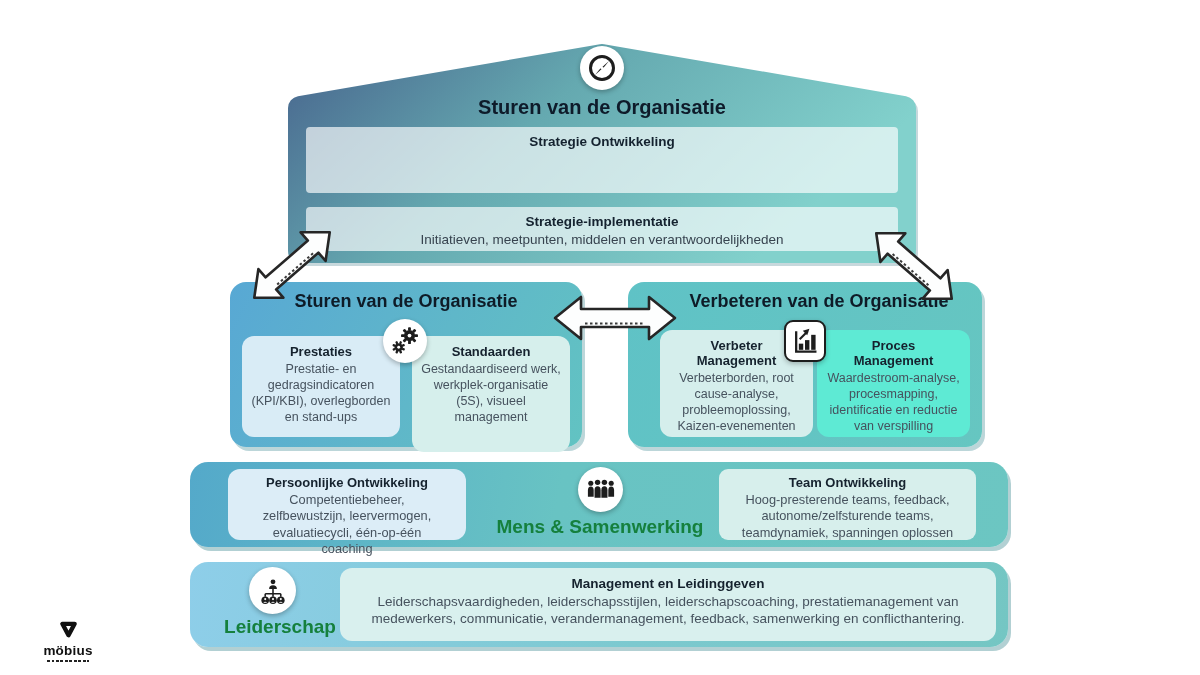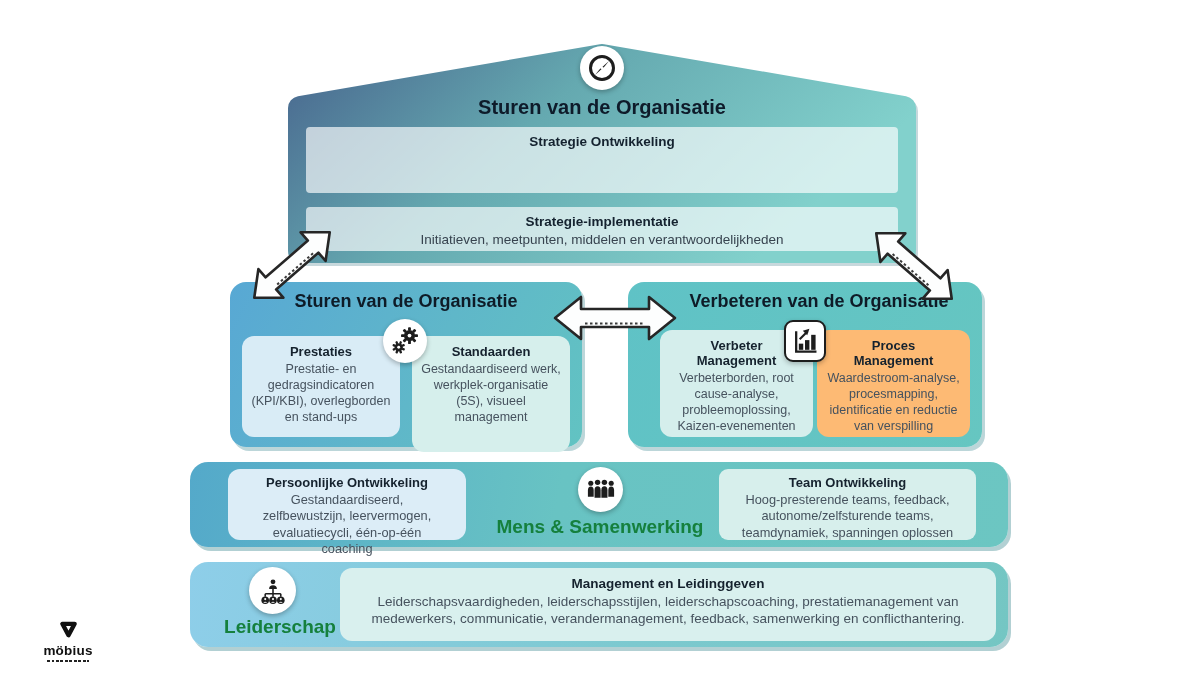--- a/index.html
+++ b/index.html
@@ -34,21 +34,21 @@
   .runnen-title{left:230px;top:291px;width:352px;}
   .verbeteren-title{left:628px;top:291px;width:382px;}
   
   .card{border-radius:12px;text-align:center;box-sizing:border-box;padding:8px 8px;}
   .card .c-title{font-size:13px;font-weight:bold;color:#15222e;margin-bottom:2px;}
   .card .c-body{font-size:12.5px;color:#46525e;line-height:1.28;}
   .narrow-title{max-width:96px;margin:0 auto 2px auto;}
   .card-prestaties{left:242px;top:336px;width:158px;height:101px;background:#d9ecf6;}
   .card-standaarden{left:412px;top:336px;width:158px;height:116px;background:#d6efec;}
   .card-verbeter{left:660px;top:330px;width:153px;height:107px;background:#d5eeec;}
-  .card-proces{left:817px;top:330px;width:153px;height:107px;background:#fdba74;}
+  .card-proces{left:817px;top:330px;width:153px;height:107px;background:#5eead4;}
   
   .band{border-radius:18px;box-shadow:3px 4px 0 rgba(62,138,146,.4);}
   .mens-band{left:190px;top:462px;width:818px;height:85px;
     background:linear-gradient(100deg,#54a9ca 0%,#68c3c3 45%,#6cc6c2 100%);}
   .leiderschap-band{left:190px;top:562px;width:818px;height:85px;
     background:linear-gradient(100deg,#8ecee9 0%,#7cc9cf 55%,#74c6c3 100%);}
   .band-title{font-size:19px;font-weight:bold;color:#15803d;text-align:center;}
   .mens-title{left:450px;top:516px;width:300px;}
   .leiderschap-title{left:190px;top:616px;width:180px;}
   .card-persoonlijk{left:228px;top:469px;width:238px;height:71px;background:#dcedf7;padding:6px 20px;}
@@ -186,21 +186,21 @@
 
   <svg class="abs arrow" style="left:552px;top:290px;" width="126" height="56" viewBox="-63 -28 126 56">
     <path class="body" d="M -60,0 L -34,-21 L -34,-9 L 34,-9 L 34,-21 L 60,0 L 34,21 L 34,9 L -34,9 L -34,21 Z"></path>
     <path class="hatch" d="M -30,5.5 L 30,5.5"></path>
   </svg>
 
   <div class="abs band mens-band"></div>
 
   <div class="abs card card-persoonlijk">
     <div class="c-title">Persoonlijke Ontwikkeling</div>
-    <div class="c-body">Gestandaardiseerd, zelfbewustzijn, leervermogen, evaluatiecycli, één-op-één coaching</div>
+    <div class="c-body">Competentiebeheer, zelfbewustzijn, leervermogen, evaluatiecycli, één-op-één coaching</div>
   </div>
 
   <div class="abs icon-circle" style="left:578px;top:467px;width:45px;height:45px;">
     <svg width="34" height="30" viewBox="0 0 40 34">
       <g fill="#1d1d1d">
         <circle cx="8" cy="9" r="3"></circle>
         <path d="M4.6,25 v-7.5 q0,-4.5 3.4,-4.5 q3.4,0 3.4,4.5 V25 Z"></path>
         <circle cx="16" cy="8" r="3.2"></circle>
         <path d="M12.4,26 v-8.5 q0,-4.8 3.6,-4.8 q3.6,0 3.6,4.8 V26 Z"></path>
         <circle cx="24" cy="8" r="3.2"></circle>

